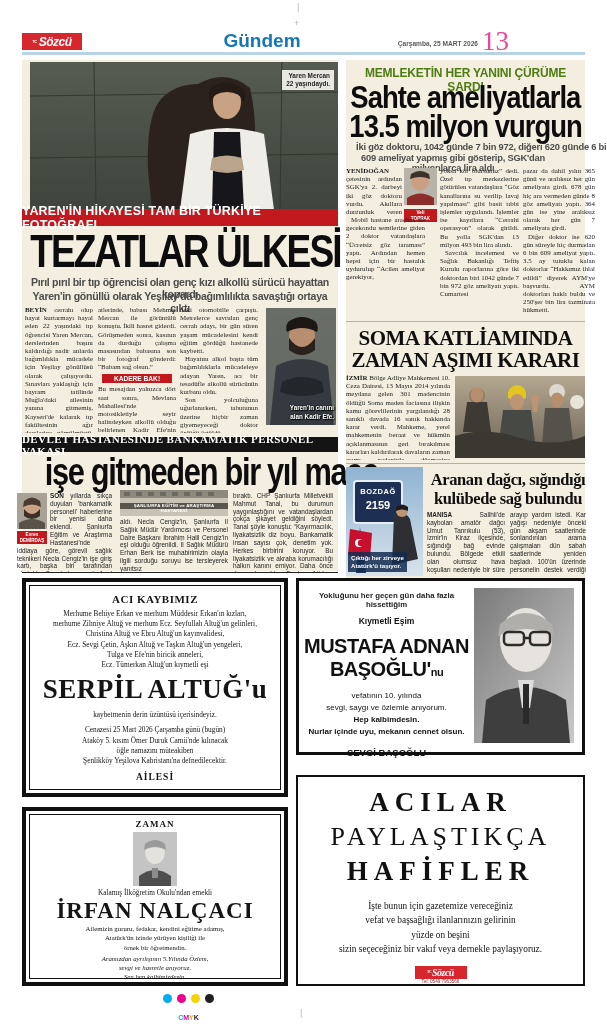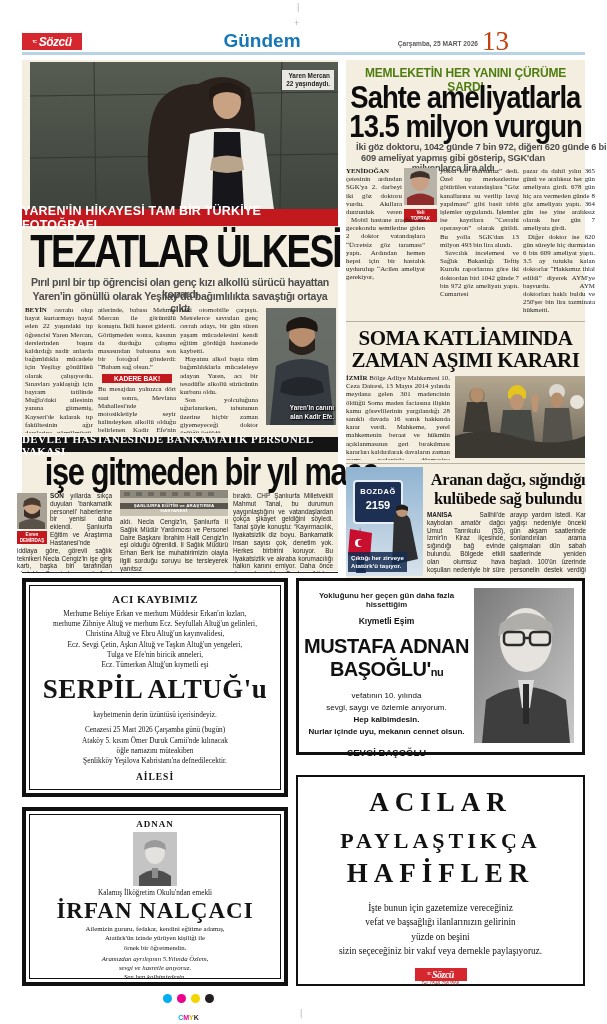--- a/index.html
+++ b/index.html
@@ -37,21 +37,21 @@
   <div class="abs crop" style="left:297px;top:2px">|</div>
   <div class="abs crop" style="left:294px;top:18px">+</div>
   <div class="abs crop" style="left:300px;top:1008px">|</div>
 
   <div class="abs sozcu-box" style="left:22px;top:33px;width:60px;height:17px;font-size:12px">
     <span style="font-size:4px;font-style:normal;margin-right:2px">TC</span>
     <span>Sözcü</span>
   </div>
   <div class="abs" style="left:200px;top:30px;width:124px;text-align:center;font-size:19px;font-weight:bold;color:#1577b8">Gündem</div>
   <div class="abs" style="left:360px;top:40px;width:118px;text-align:right;font-size:6.6px;font-weight:bold;color:#5a5a5a">Çarşamba, 25 MART 2026</div>
-  <div class="abs" style="left:482px;top:26px;font-family:'Liberation Serif',serif;font-size:27px;color:#c2410c">13</div>
+  <div class="abs" style="left:482px;top:26px;font-family:'Liberation Serif',serif;font-size:27px;color:#ec4899">13</div>
   <div class="abs rule-blue" style="left:22px;top:52px;width:563px;height:3px"></div>
 
   <div class="abs cream" style="left:22px;top:60px;width:316px;height:511px"></div>
   <div class="abs cream" style="left:346px;top:60px;width:239px;height:518px"></div>
 
   <div class="abs photo" style="left:30px;top:62px;width:308px;height:148px">
     <svg width="308" height="148" viewBox="0 0 308 148">
       <defs>
         <linearGradient id="wall" x1="0" y1="0" x2="0" y2="1">
           <stop offset="0" stop-color="#565c52"></stop>
@@ -286,21 +286,21 @@
         <div class="obit-line">Ataköy 5. kısım Ömer Duruk Camii'nde kılınacak</div>
         <div class="obit-line">öğle namazını müteakiben</div>
         <div class="obit-line">Şenlikköy Yeşilova Kabristanı'na defnedilecektir.</div>
       </div>
       <div style="font-size:9.5px;font-weight:bold;margin-top:6px;letter-spacing:1px">AİLESİ</div>
     </div>
   </div>
 
   <div class="obit-frame" style="left:22px;top:807px;width:266px;height:179px">
     <div class="obit-inner" style="padding-top:4px">
-      <div style="font-size:9px;font-weight:bold;letter-spacing:1px">ADNAN</div>
+      <div style="font-size:9px;font-weight:bold;letter-spacing:1px">ZAMAN</div>
       <div style="margin:3px auto 0;width:44px;height:54px">
         <svg width="44" height="54" viewBox="0 0 44 54">
           <rect width="44" height="54" fill="#c4c4c4"></rect>
           <ellipse cx="22" cy="20" rx="10" ry="12" fill="#e4e2de"></ellipse>
           <path d="M12,12 q10,-8 20,0 l1,6 q-11,-6 -22,0 z" fill="#9a9a9a"></path>
           <path d="M6,44 q16,-12 32,0 l0,10 l-32,0 z" fill="#4e4e4e"></path>
           <rect x="19" y="36" width="6" height="10" fill="#8c8c8c"></rect>
         </svg>
       </div>
       <div class="obit-line" style="margin-top:2px">Kalamış İlköğretim Okulu'ndan emekli</div>
@@ -351,21 +351,21 @@
         <line x1="50" y1="50" x2="56" y2="50" stroke="#2c2c2c" stroke-width="2.5"></line>
         <path d="M12,112 q40,-26 80,0 l4,43 l-88,0 z" fill="#3e3e3e"></path>
         <path d="M44,92 l16,0 l-4,28 l-8,0 z" fill="#ddd"></path>
         <path d="M49,96 l6,0 l0,40 l-6,0 z" fill="#2a2a2a"></path>
       </svg>
     </div>
   </div>
 
   <div class="abs" style="left:296px;top:775px;width:289px;height:211px;border:2px solid #101010;background:#fff;text-align:center;font-family:'Liberation Serif',serif">
     <div style="font-size:27px;font-weight:bold;letter-spacing:6px;margin-top:10px">ACILAR</div>
-    <div style="font-size:22px;font-weight:bold;letter-spacing:4px;margin-top:10px">PAYLAŞTIKÇA</div>
+    <div style="font-size:26px;font-weight:normal;letter-spacing:4px;margin-top:4px">PAYLAŞTIKÇA</div>
     <div style="font-size:27px;font-weight:bold;letter-spacing:6px;margin-top:4px">HAFİFLER</div>
     <div style="font-size:9.3px;line-height:1.55;margin-top:12px">
       <div>İşte bunun için gazetemize vereceğiniz</div>
       <div>vefat ve başsağlığı ilanlarınızın gelirinin</div>
       <div>yüzde on beşini</div>
       <div>sizin seçeceğiniz bir vakıf veya dernekle paylaşıyoruz.</div>
     </div>
     <div style="display:inline-block;margin-top:9px">
       <div class="sozcu-box" style="width:52px;height:13px;font-size:10px;margin:0 auto">
         <span style="font-size:3.5px;font-style:normal;margin-right:1px">TC</span>

